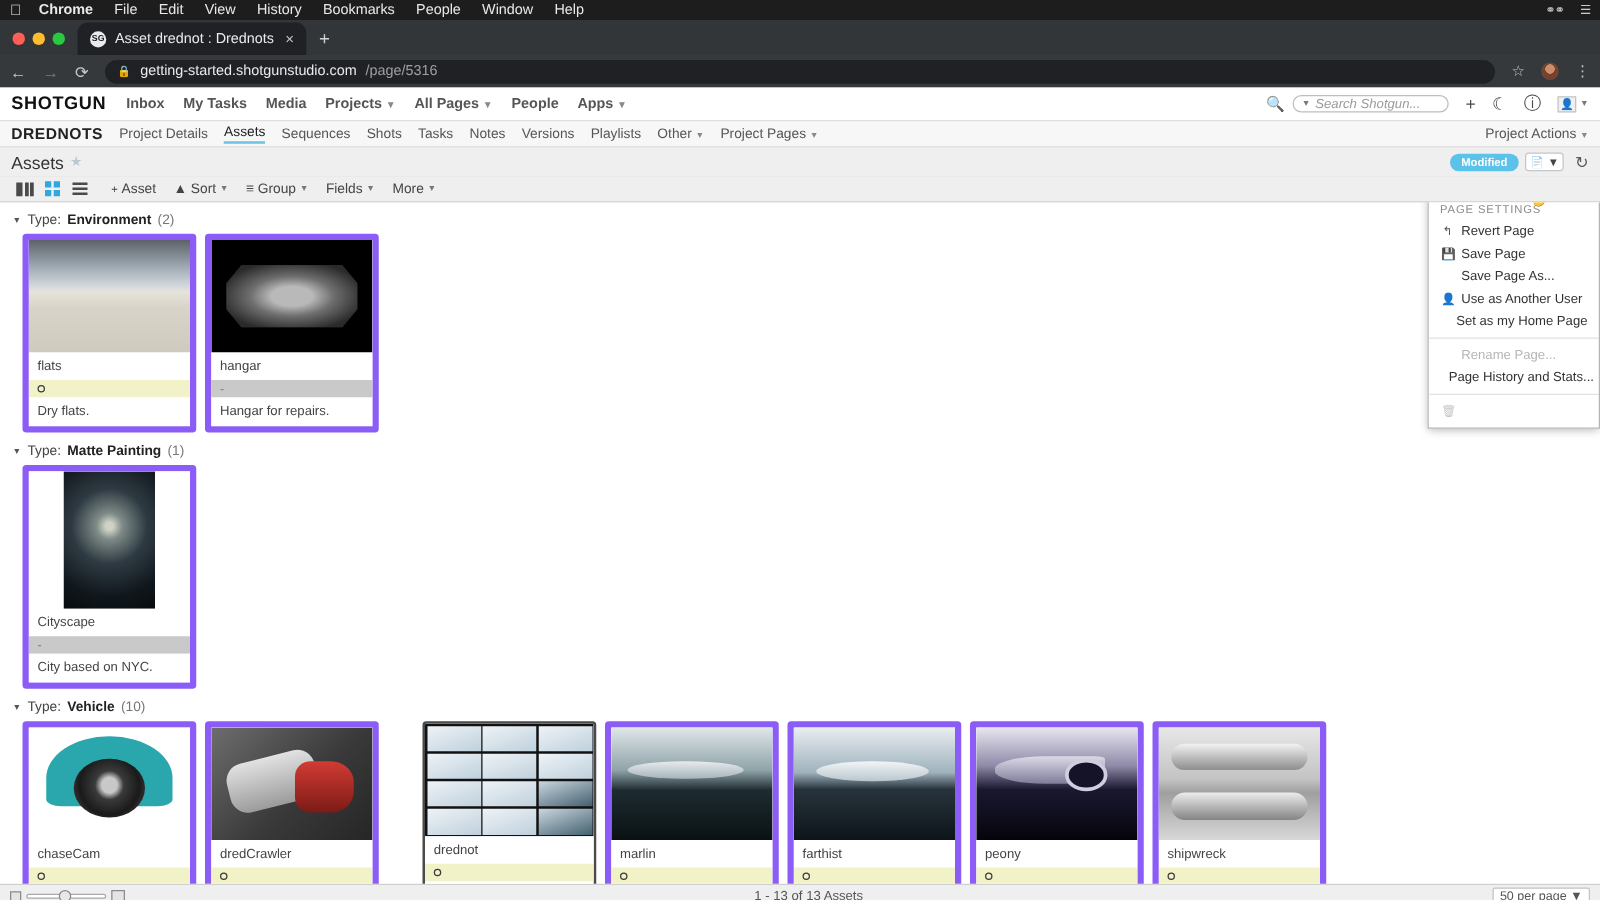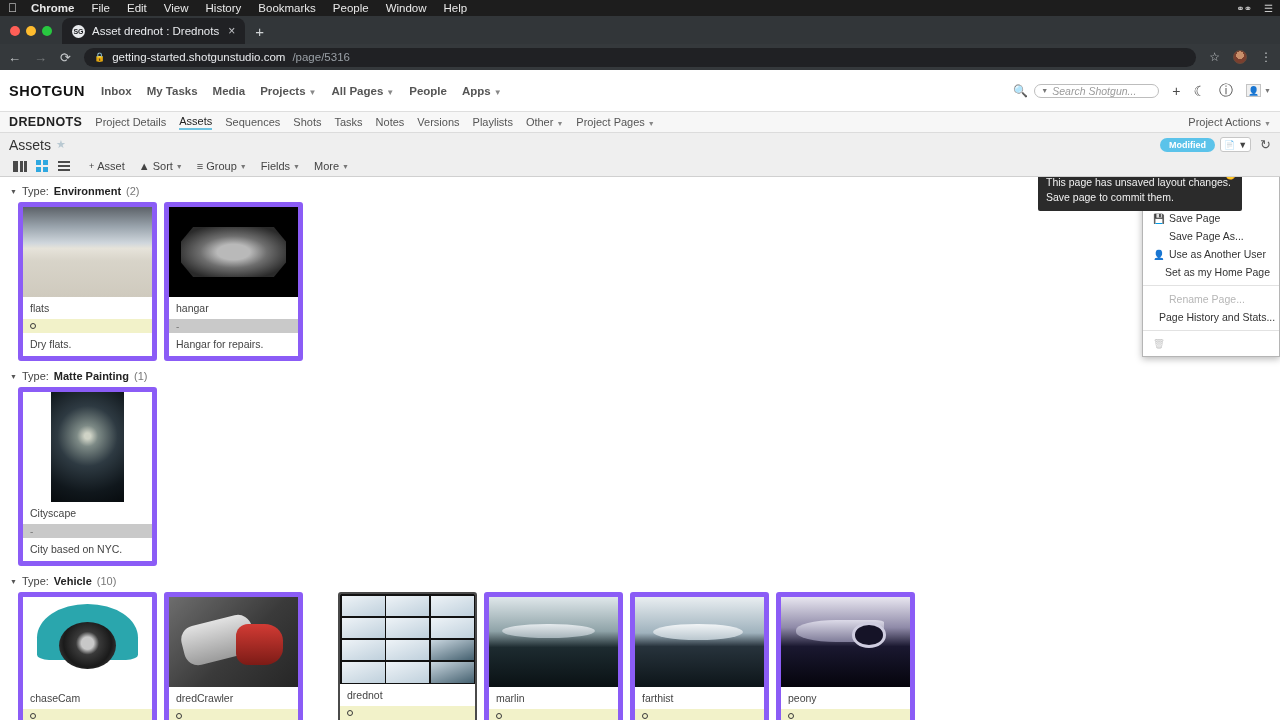--- a/index.html
+++ b/index.html
@@ -58,21 +58,21 @@
   .omnibox .dimpath{ color:#9aa0a6; }
   #omnirow .tool{ font-size:12px; opacity:.9; }
   .avatar-chip{
     width:14px;height:14px;border-radius:50%;
     background:radial-gradient(circle at 50% 35%, #c98f6a 0 38%, #7b3f2e 39% 100%);
     border:1px solid #6b4a3a;
   }
 
   
   #sg-global{
-    height:42px; background:#fff; border-bottom:1px solid #dedede;
+    height:27px; background:#fff; border-bottom:1px solid #dedede;
     display:flex; align-items:center; padding:0 9px;
   }
   #sg-logo{
     font-weight:bold; font-size:14.5px; letter-spacing:.5px; color:#111;
     margin-right:16px;
   }
   .gnav{ color:#555; font-size:11.5px; margin-right:15px; white-space:nowrap;font-weight:bold; }
   .gnav .car{ font-size:8px; color:#888; margin-left:3px; }
   #sg-global .spacer{ flex:1; }
   .search-wrap{ display:flex; align-items:center; gap:6px; }
@@ -513,20 +513,29 @@
     </div>
     <div class="card">
       <div class="thumb">
           <span class="th-peony"></span>
         </div>
       <div class="cname">peony</div>
       <div class="cstatus">
           <span class="o"></span>
         </div>
     </div>
+    <div class="card">
+      <div class="thumb">
+          <span class="th-ship"></span>
+        </div>
+      <div class="cname">shipwreck</div>
+      <div class="cstatus">
+          <span class="o"></span>
+        </div>
+    </div>
   </div>
 
   <div id="dropdown">
     <div class="dd-hdr">PAGE SETTINGS</div>
     <div class="dd-item">
         <span class="dico">↰</span>
         <span>Revert Page</span>
       </div>
     <div class="dd-item">
         <span class="dico">💾</span>
@@ -553,21 +562,20 @@
         <span class="dico"></span>
         <span>Page History and Stats...</span>
       </div>
     <div class="dd-sep"></div>
     <div class="dd-item dis">
         <span class="dico">🗑</span>
         <span></span>
       </div>
   </div>
 
-  <div id="tooltip">This page has unsaved layout changes. Save page to commit them.</div>
   <div id="cursor">✋</div>
 </div>
 
 <div id="statusbar">
   <div class="slider-wrap">
     <span class="sq"></span>
     <span class="track">
         <span class="knob"></span>
       </span>
     <span class="sq big"></span>

